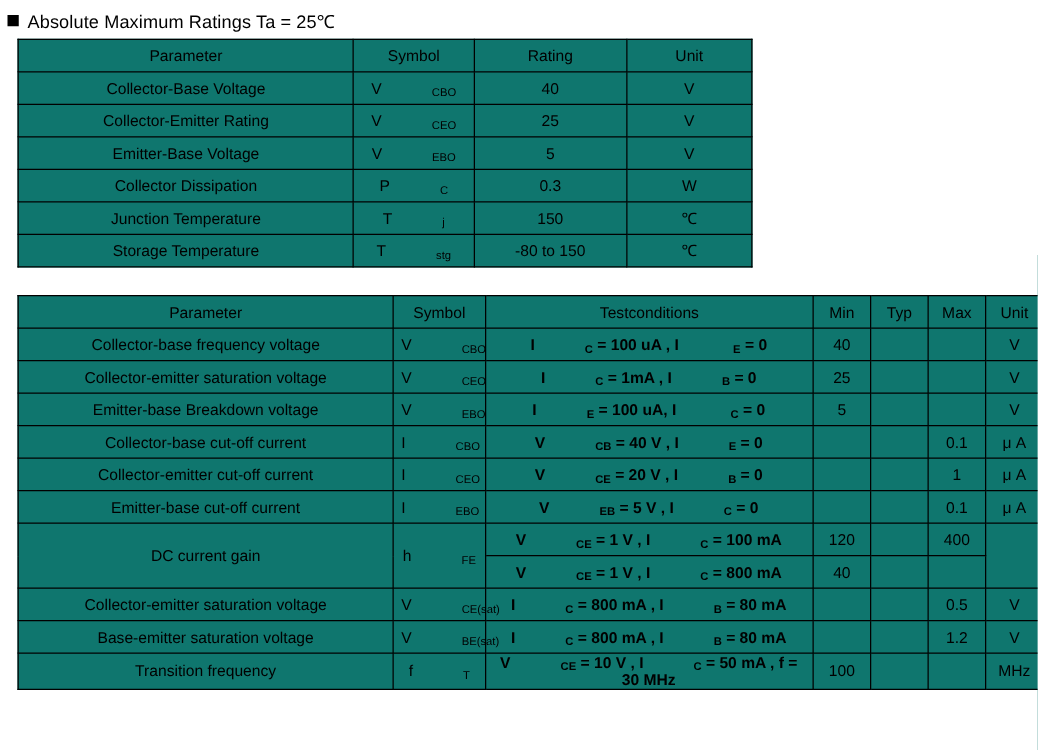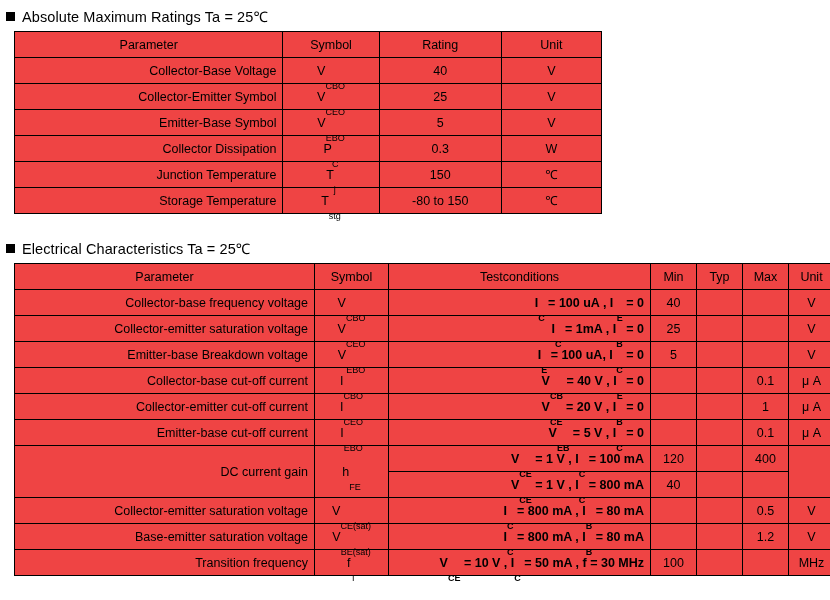--- a/index.html
+++ b/index.html
@@ -32,39 +32,40 @@
     width: 9px;
     height: 9px;
     background: #000;
     display: inline-block;
     margin-right: 7px;
   }
   table.spec {
     border-collapse: collapse;
     table-layout: fixed;
     font-size: 12.5px;
-    background: #ef4444;
+    background: #0f766e;
   }
   table.spec td, table.spec th {
     border: 1px solid #000;
     padding: 0 6px;
     height: 25px;
     vertical-align: middle;
     font-weight: normal;
   }
   table.spec th {
     text-align: center;
   }
   .c { text-align: center; }
-  .l { text-align: right; }
+  .l { text-align: center; }
   sub {
     font-size: 9px;
     vertical-align: baseline;
     position: relative;
-    top: 14px;
+    top: 2px;
+    margin-left: 40px;
   }
   
   #table-abs-max {
     margin-left: 14px;
     width: 588px;
   }
   #table-abs-max .col-param { width: 268px; }
   #table-abs-max .col-symbol { width: 96px; }
   #table-abs-max .col-rating { width: 122px; }
   #table-abs-max .col-unit { width: 100px; }
@@ -113,27 +114,27 @@
       </tr>
     </thead>
     <tbody id="abs-max-body">
         <tr>
           <td class="l">Collector-Base Voltage</td>
           <td class="c">V<sub>CBO</sub></td>
           <td class="c">40</td>
           <td class="c">V</td>
         </tr>
         <tr>
-          <td class="l">Collector-Emitter Symbol</td>
+          <td class="l">Collector-Emitter Rating</td>
           <td class="c">V<sub>CEO</sub></td>
           <td class="c">25</td>
           <td class="c">V</td>
         </tr>
         <tr>
-          <td class="l">Emitter-Base Symbol</td>
+          <td class="l">Emitter-Base Voltage</td>
           <td class="c">V<sub>EBO</sub></td>
           <td class="c">5</td>
           <td class="c">V</td>
         </tr>
         <tr>
           <td class="l">Collector Dissipation</td>
           <td class="c">P<sub>C</sub></td>
           <td class="c">0.3</td>
           <td class="c">W</td>
         </tr>
@@ -147,24 +148,20 @@
           <td class="l">Storage Temperature</td>
           <td class="c">T<sub>stg</sub></td>
           <td class="c">-80 to 150</td>
           <td class="c">℃</td>
         </tr>
       </tbody>
   </table>
 
   <div class="gap"></div>
 
-  <div class="section-heading">
-    <span class="sq-marker"></span>
-    <span>Electrical Characteristics Ta = 25℃</span>
-  </div>
 
   <table class="spec" id="table-elec">
     <colgroup>
       <col class="col-param">
         <col class="col-symbol">
         <col class="col-cond">
       <col class="col-min">
         <col class="col-typ">
         <col class="col-max">
         <col class="col-unit">

